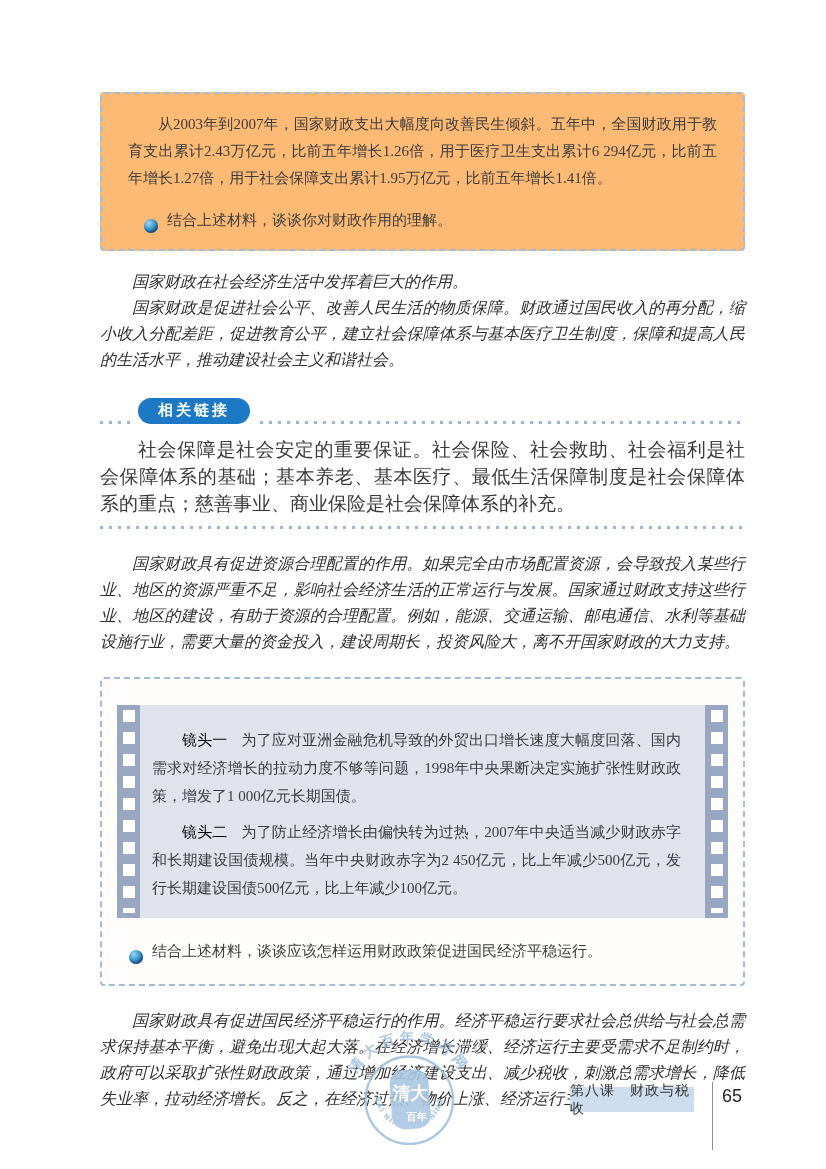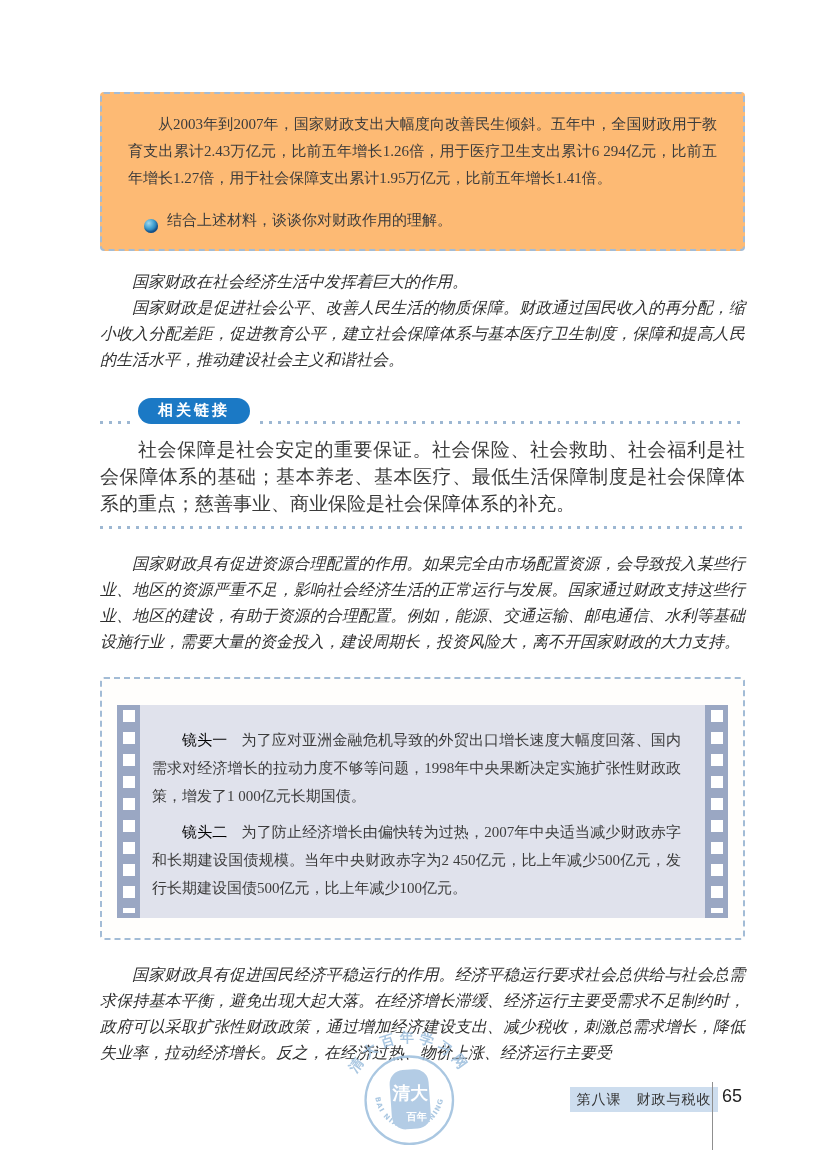--- a/index.html
+++ b/index.html
@@ -58,21 +58,21 @@
   .film-text{flex:1;padding:13px 24px 16px 12px;}
   .scene{margin:8px 0 0 0;font-size:15px;line-height:28px;text-align:justify;text-indent:2em;color:#3c3c3c;}
   .scene-label{color:#000000;margin-right:14px;}
   .film-prompt{margin-top:20px;padding-left:12px;}
 
   
   .watermark{position:absolute;left:327px;top:1023px;width:172px;height:160px;opacity:.88;pointer-events:none;}
 
   
   .footer-bar{
-    position:absolute;left:570px;top:1087px;width:148px;height:25px;background:#cdddee;
+    position:absolute;left:570px;top:1087px;width:124px;height:25px;background:#cdddee;
     display:flex;align-items:center;justify-content:center;
     font-size:14px;color:#333;letter-spacing:1px;
     font-family:"Liberation Sans","DejaVu Sans",sans-serif;
   }
   .footer-rule{position:absolute;left:712px;top:1082px;width:1px;height:68px;background:#8f8f8f;}
   .page-number{
     position:absolute;left:722px;top:1086px;font-size:18px;color:#222;
     font-family:"Liberation Sans","DejaVu Sans",sans-serif;
   }
 </style>
@@ -109,20 +109,24 @@
 
     <div class="film-box">
       <div class="film-panel">
         <div class="film-strip"></div>
         <div class="film-text">
           <p class="scene"><span class="scene-label">镜头一</span><span>为了应对亚洲金融危机导致的外贸出口增长速度大幅度回落、国内需求对经济增长的拉动力度不够等问题，1998年中央果断决定实施扩张性财政政策，增发了1 000亿元长期国债。</span></p>
           <p class="scene"><span class="scene-label">镜头二</span><span>为了防止经济增长由偏快转为过热，2007年中央适当减少财政赤字和长期建设国债规模。当年中央财政赤字为2 450亿元，比上年减少500亿元，发行长期建设国债500亿元，比上年减少100亿元。</span></p>
         </div>
         <div class="film-strip"></div>
       </div>
+      <div class="prompt-row film-prompt">
+        <span class="globe"></span>
+        <span class="prompt-text">结合上述材料，谈谈应该怎样运用财政政策促进国民经济平稳运行。</span>
+      </div>
     </div>
 
     <p class="para gap">国家财政具有促进国民经济平稳运行的作用。经济平稳运行要求社会总供给与社会总需求保持基本平衡，避免出现大起大落。在经济增长滞缓、经济运行主要受需求不足制约时，政府可以采取扩张性财政政策，通过增加经济建设支出、减少税收，刺激总需求增长，降低失业率，拉动经济增长。反之，在经济过热、物价上涨、经济运行主要受</p>
   </div>
 
   <svg class="watermark" viewBox="0 0 172 172">
     <defs>
       <path id="wm-top-arc" d="M 20,100 A 64 64 0 1 1 144,100" fill="none"></path>
       <path id="wm-bottom-arc" d="M 46,83 A 36.5 36.5 0 0 0 118,83" fill="none"></path>
     </defs>

